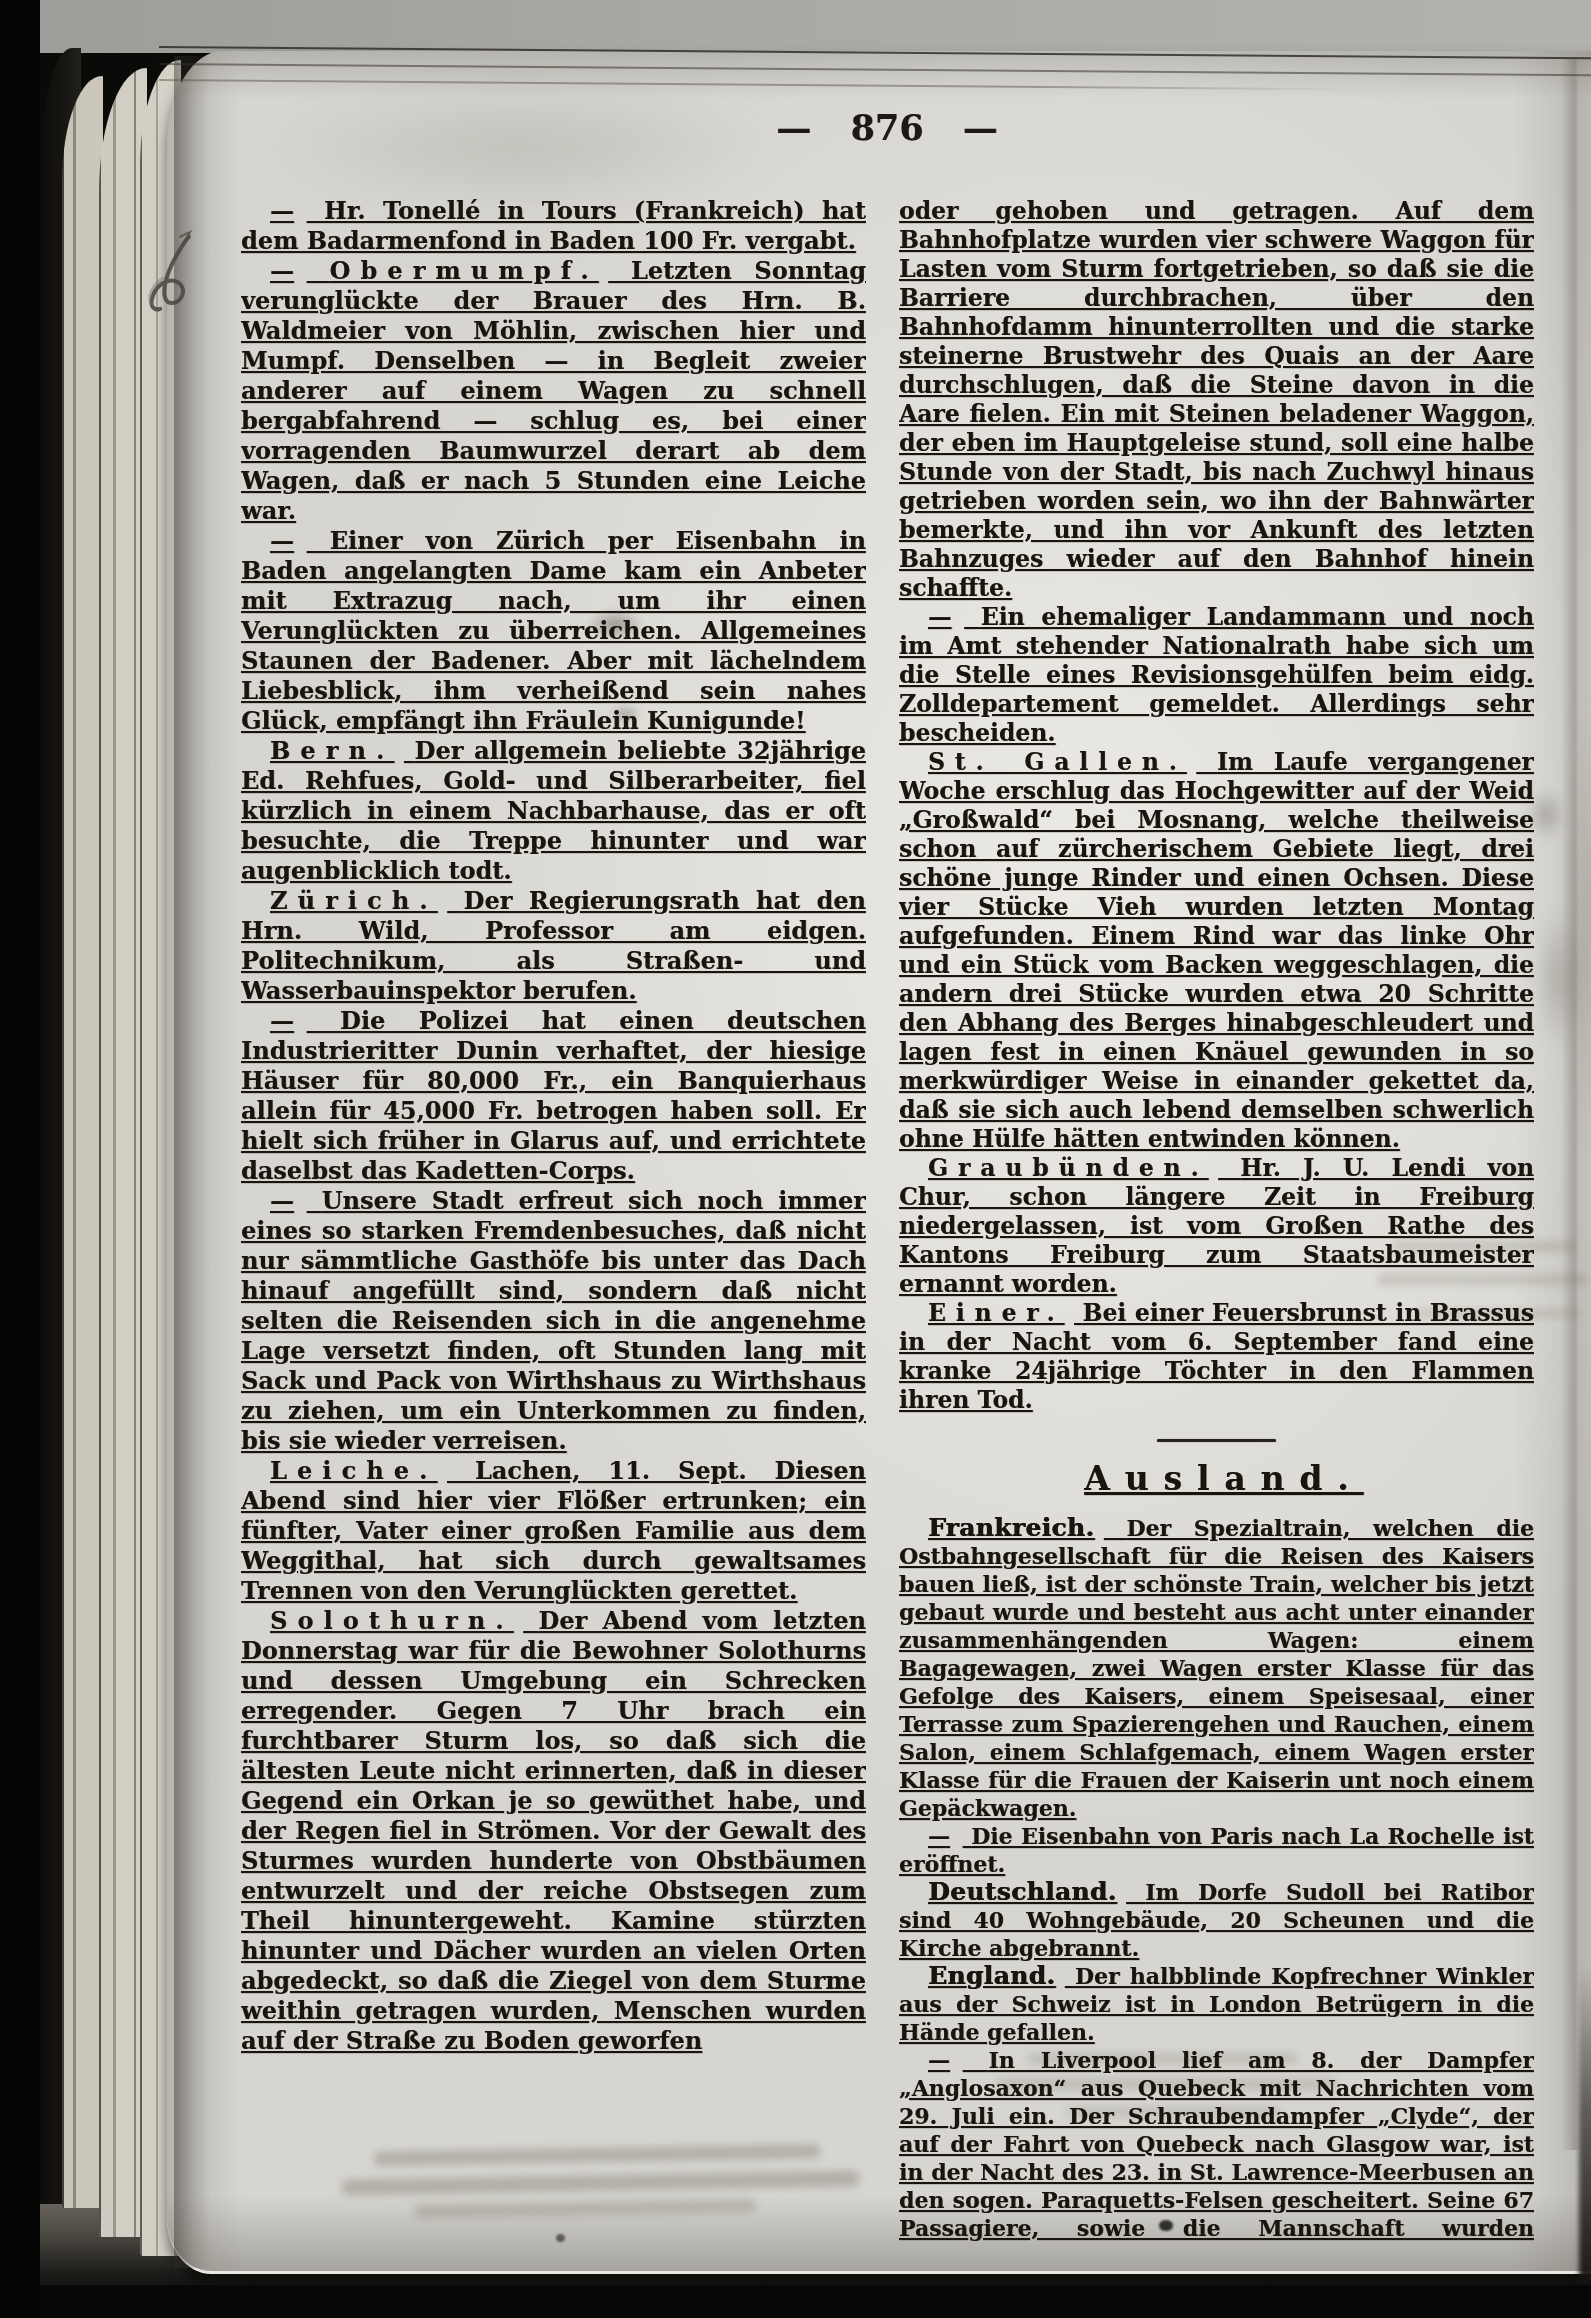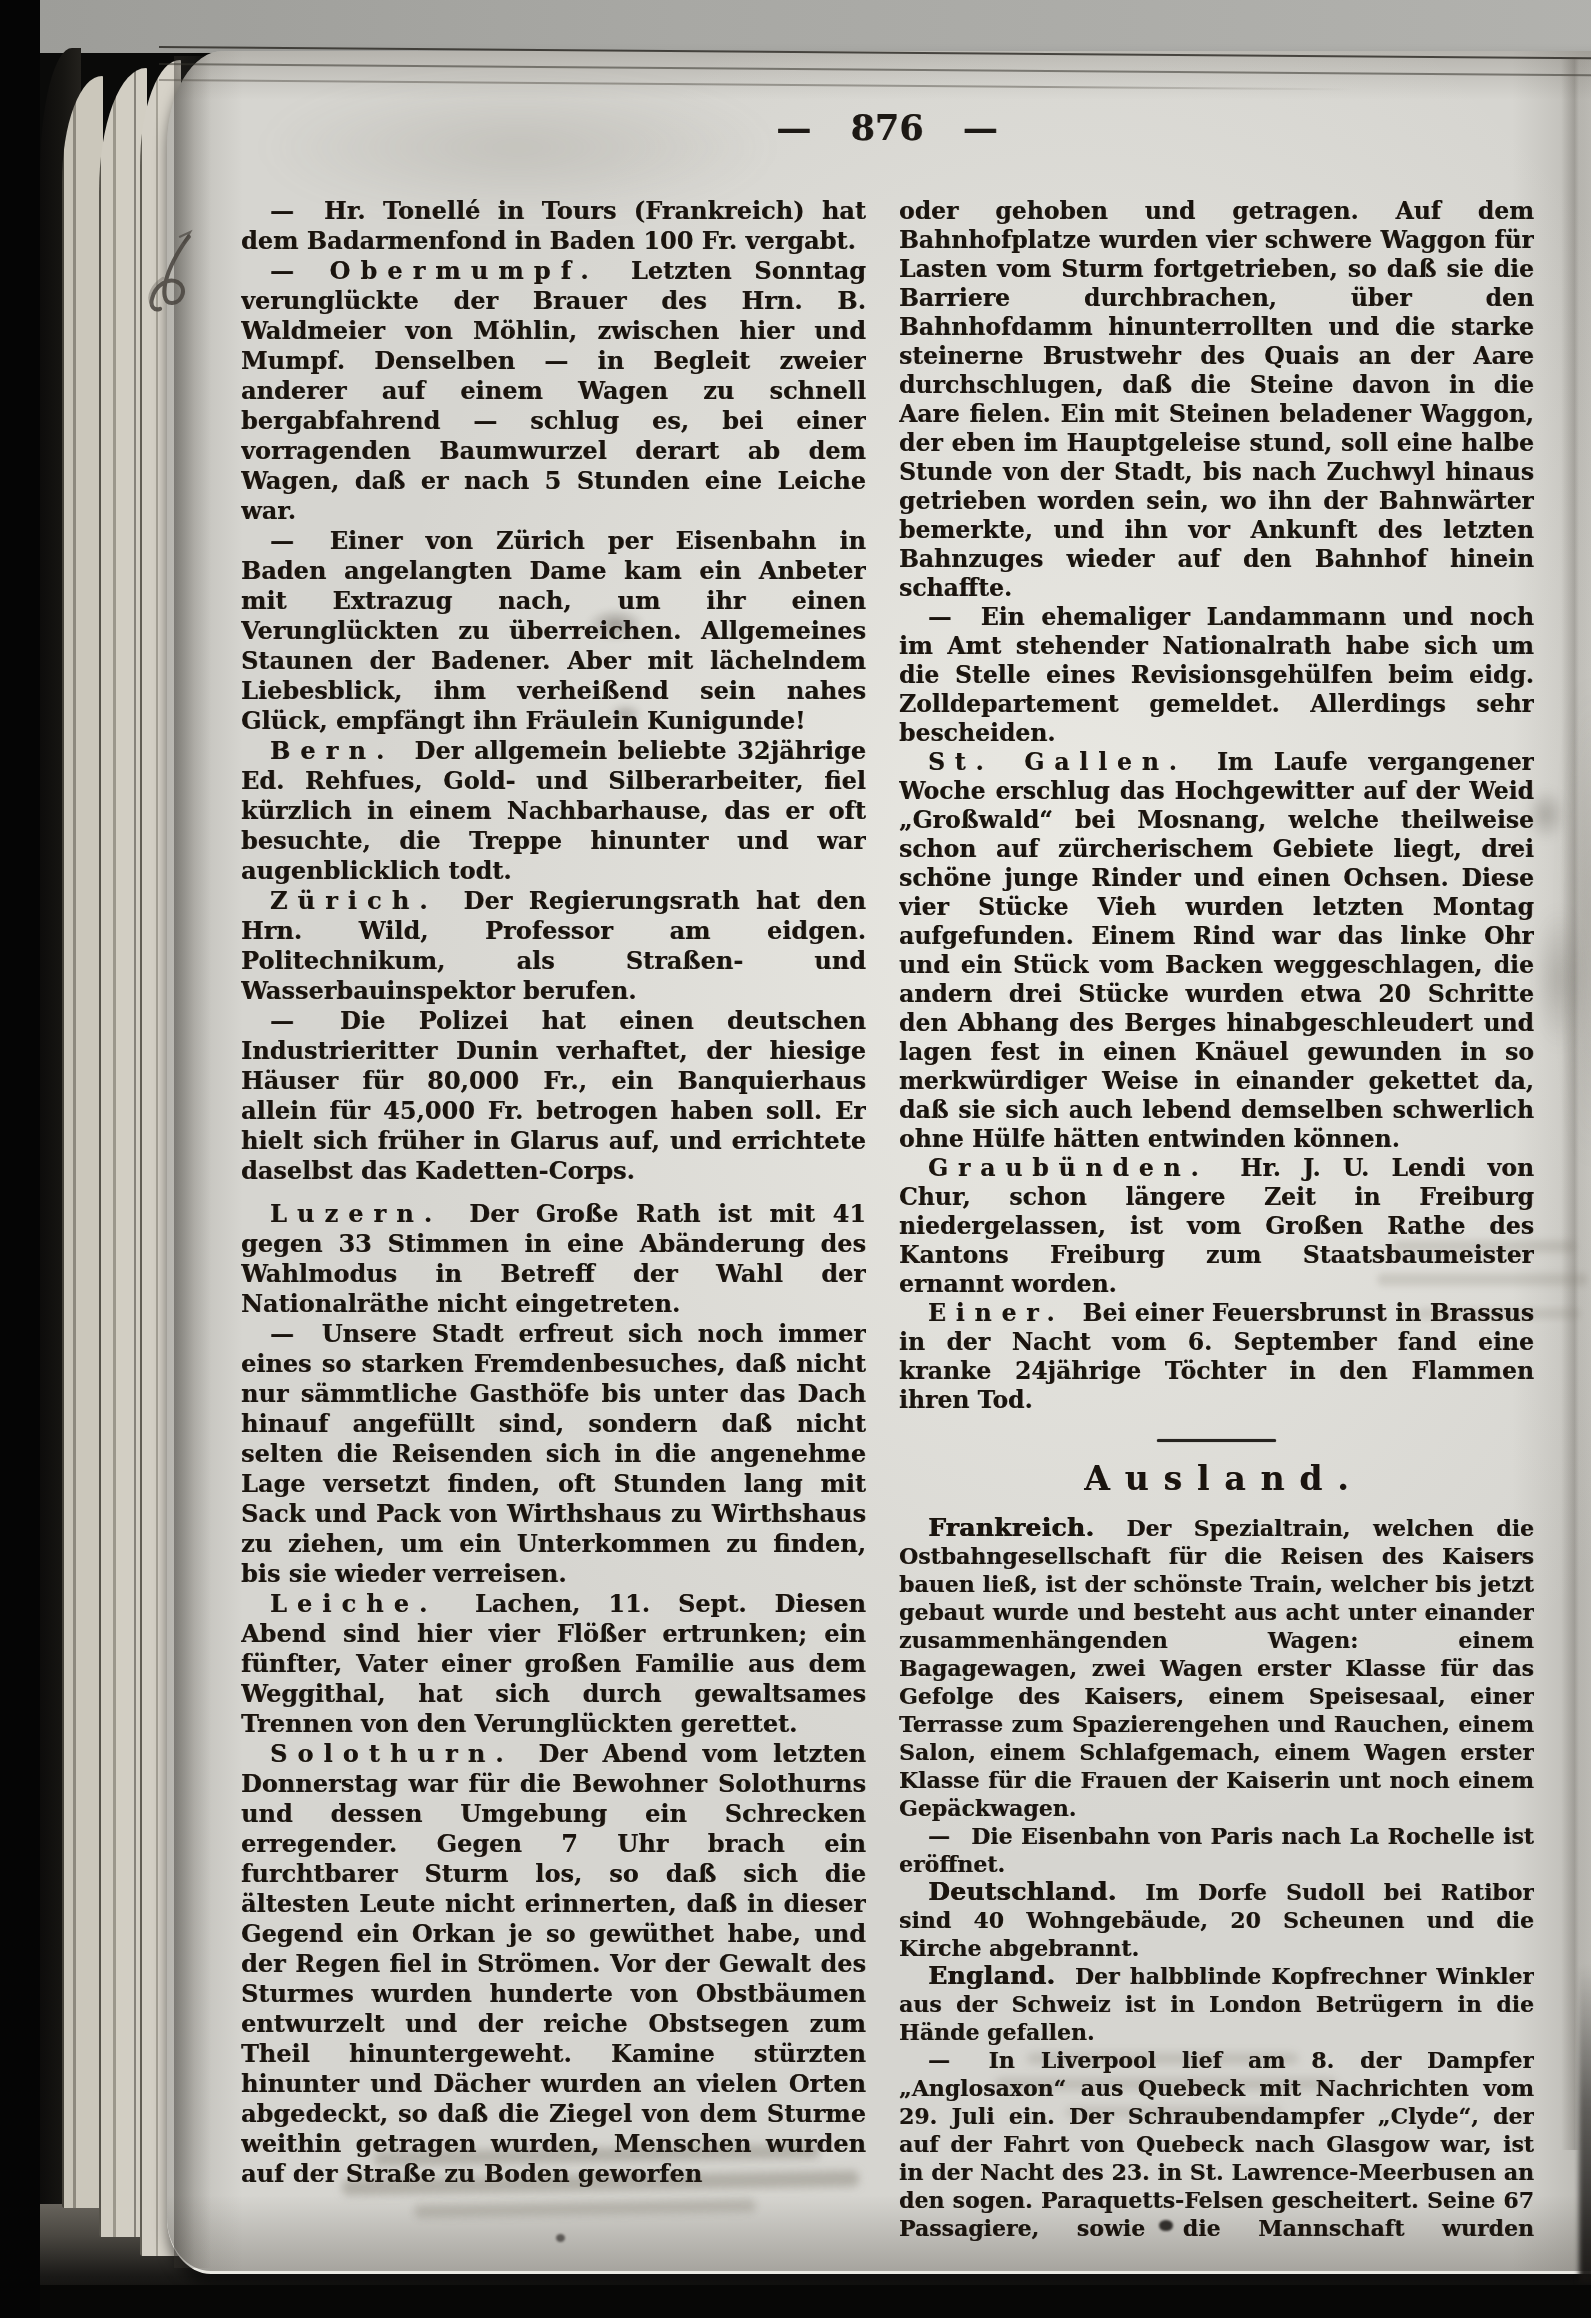--- a/index.html
+++ b/index.html
@@ -82,21 +82,21 @@
   .g-rm2{left:1337px;top:1273px;width:211px;height:12.7px;opacity:.5;filter:blur(3.2px);}
   .g-rm3{left:1377px;top:1308px;width:163px;height:11px;opacity:.45;filter:blur(3.2px);}
 
   
   .pencil{position:absolute;left:89px;top:228px;width:88px;height:88px;z-index:4;transform:rotate(-6deg);}
 
   
   .page-number{position:absolute;left:688px;top:107px;width:318px;z-index:4;
     text-align:center;font-size:35px;font-weight:bold;color:#1d1915;word-spacing:27px;
     text-shadow:0.5px 0.4px 0.4px rgba(25,18,10,.6);}
-  .col{position:absolute;z-index:4;color:#1a140e;font-weight:bold;}
+  .col{position:absolute;z-index:4;color:#1a140e;font-weight:bold;text-decoration:underline;}
   .col p{margin:0;text-align:justify;text-indent:29px;
     text-shadow:0.4px 0.3px 0.3px rgba(30,22,14,.55);}
   .col-left{left:201px;top:196px;width:625px;height:2037px;overflow:hidden;
     font-size:24px;line-height:30px;}
   .col-right{left:859px;top:197px;width:635px;height:2045px;overflow:hidden;
     font-size:23.5px;line-height:29px;}
   .no-indent{text-indent:0 !important;}
   .gap-top{margin-top:12.7px !important;}
   .dash:not(:empty){margin-right:12.7px;}
   .lead:not(:empty){margin-right:9.5px;}
@@ -166,21 +166,20 @@
 
       <p class="para"><span class="dash">—</span> <span class="lead"></span> <span class="ptext">Einer von Zürich per Eisenbahn in Baden angelangten Dame kam ein Anbeter mit Extrazug nach, um ihr einen Verunglückten zu überreichen. Allgemeines Staunen der Badener. Aber mit lächelndem Liebesblick, ihm verheißend sein nahes Glück, empfängt ihn Fräulein Kunigunde!</span></p>
 
       <p class="para lead-spaced"><span class="dash"></span> <span class="lead">Bern.</span> <span class="ptext">Der allgemein beliebte 32jährige Ed. Rehfues, Gold- und Silberarbeiter, fiel kürzlich in einem Nachbarhause, das er oft besuchte, die Treppe hinunter und war augenblicklich todt.</span></p>
 
 
       <p class="para lead-spaced"><span class="dash"></span> <span class="lead">Zürich.</span> <span class="ptext">Der Regierungsrath hat den Hrn. Wild, Professor am eidgen. Politechnikum, als Straßen- und Wasserbauinspektor berufen.</span></p>
 
       <p class="para"><span class="dash">—</span> <span class="lead"></span> <span class="ptext">Die Polizei hat einen deutschen Industrieritter Dunin verhaftet, der hiesige Häuser für 80,000 Fr., ein Banquierhaus allein für 45,000 Fr. betrogen haben soll. Er hielt sich früher in Glarus auf, und errichtete daselbst das Kadetten-Corps.</span></p>
 
-      <p class="para lead-spaced gap-top"><span class="dash"></span> <span class="lead">Luzern.</span> <span class="ptext">Der Große Rath ist mit 41 gegen 33 Stimmen in eine Abänderung des Wahlmodus in Betreff der Wahl der Nationalräthe nicht eingetreten.</span></p>
 
       <p class="para"><span class="dash">—</span> <span class="lead"></span> <span class="ptext">Unsere Stadt erfreut sich noch immer eines so starken Fremdenbesuches, daß nicht nur sämmtliche Gasthöfe bis unter das Dach hinauf angefüllt sind, sondern daß nicht selten die Reisenden sich in die angenehme Lage versetzt finden, oft Stunden lang mit Sack und Pack von Wirthshaus zu Wirthshaus zu ziehen, um ein Unterkommen zu finden, bis sie wieder verreisen.</span></p>
 
       <p class="para lead-spaced"><span class="dash"></span> <span class="lead">Leiche.</span> <span class="ptext">Lachen, 11. Sept. Diesen Abend sind hier vier Flößer ertrunken; ein fünfter, Vater einer großen Familie aus dem Weggithal, hat sich durch gewaltsames Trennen von den Verunglückten gerettet.</span></p>
 
 
       <p class="para lead-spaced"><span class="dash"></span> <span class="lead">Solothurn.</span> <span class="ptext">Der Abend vom letzten Donnerstag war für die Bewohner Solothurns und dessen Umgebung ein Schrecken erregender. Gegen 7 Uhr brach ein furchtbarer Sturm los, so daß sich die ältesten Leute nicht erinnerten, daß in dieser Gegend ein Orkan je so gewüthet habe, und der Regen fiel in Strömen. Vor der Gewalt des Sturmes wurden hunderte von Obstbäumen entwurzelt und der reiche Obstsegen zum Theil hinuntergeweht. Kamine stürzten hinunter und Dächer wurden an vielen Orten abgedeckt, so daß die Ziegel von dem Sturme weithin getragen wurden, Menschen wurden auf der Straße zu Boden geworfen</span></p>
     </div>
 
   <div class="col col-right">

